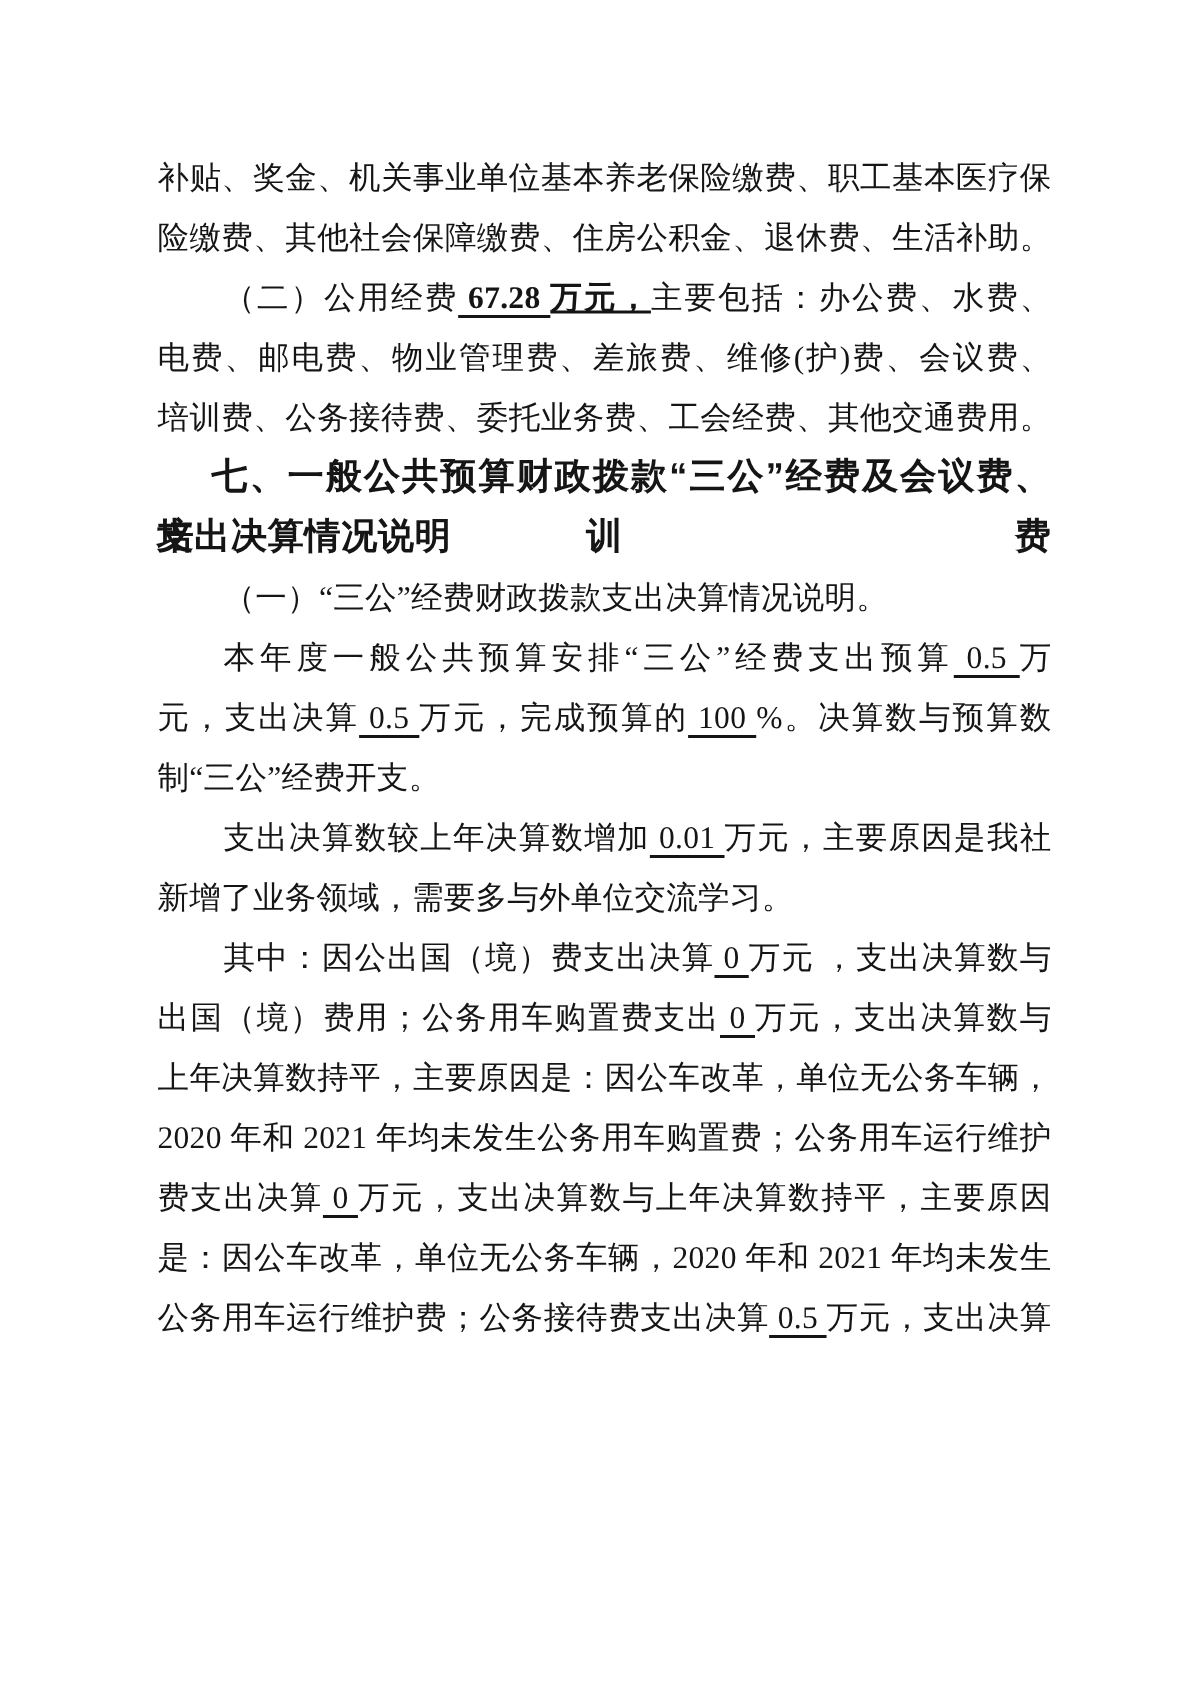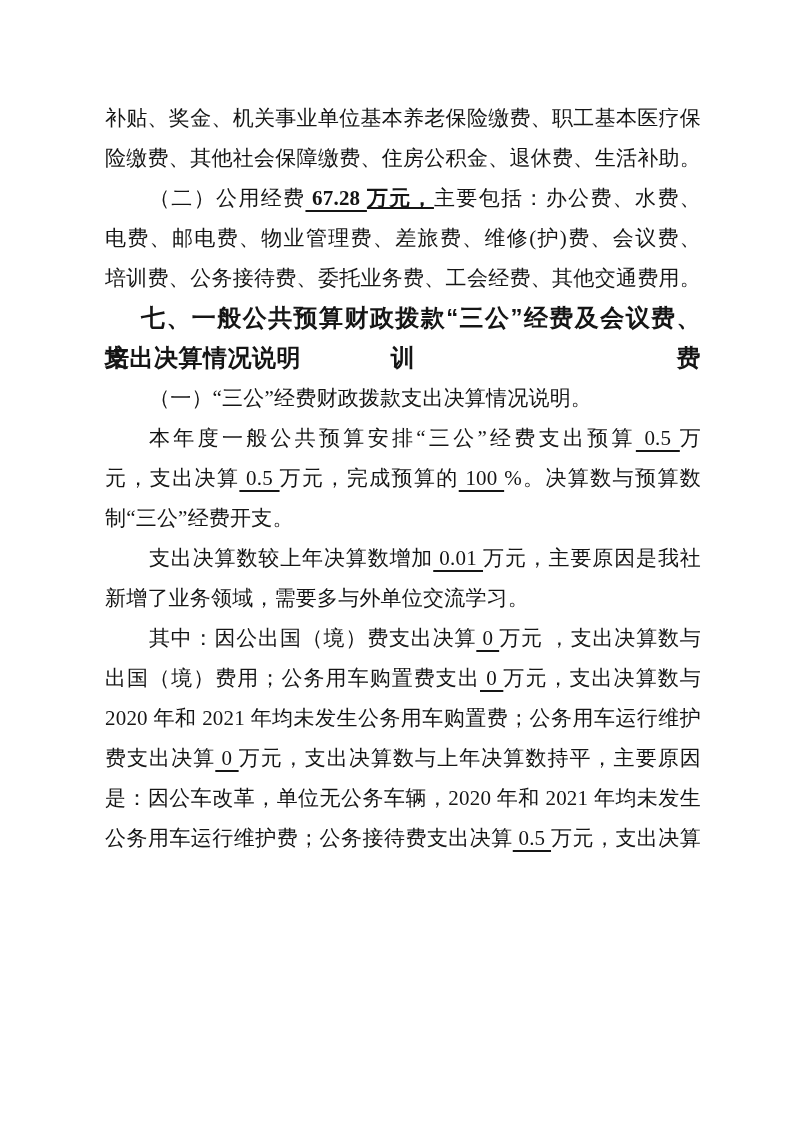--- a/index.html
+++ b/index.html
@@ -78,19 +78,20 @@
       <div class="line heading indent justify"><span class="seg">七、一般公共预算财政拨款“三公”经费及会议费、培训费</span></div>
       <div class="line heading"><span class="seg">支出决算情况说明</span></div>
       <div class="line indent"><span class="seg">（一）“三公”经费财政拨款支出决算情况说明。</span></div>
       <div class="line indent justify"><span class="seg">本年度一般公共预算安排“三公”经费支出预算</span><span class="seg u"> 0.5 </span><span class="seg">万</span></div>
       <div class="line justify"><span class="seg">元，支出决算</span><span class="seg u"> 0.5 </span><span class="seg">万元，完成预算的</span><span class="seg u"> 100 </span><span class="seg">%。决算数与预算数</span></div>
       <div class="line"><span class="seg">制“三公”经费开支。</span></div>
       <div class="line indent justify"><span class="seg">支出决算数较上年决算数增加</span><span class="seg u"> 0.01 </span><span class="seg">万元，主要原因是我社</span></div>
       <div class="line"><span class="seg">新增了业务领域，需要多与外单位交流学习。</span></div>
       <div class="line indent justify"><span class="seg">其中：因公出国（境）费支出决算</span><span class="seg u"> 0 </span><span class="seg">万元 ，支出决算数与</span></div>
       <div class="line justify"><span class="seg">出国（境）费用；公务用车购置费支出</span><span class="seg u"> 0 </span><span class="seg">万元，支出决算数与</span></div>
+      <div class="line justify"><span class="seg">上年决算数持平，主要原因是：因公车改革，单位无公务车辆，</span></div>
       <div class="line justify"><span class="seg">2020 年和 2021 年均未发生公务用车购置费；公务用车运行维护</span></div>
       <div class="line justify"><span class="seg">费支出决算</span><span class="seg u"> 0 </span><span class="seg">万元，支出决算数与上年决算数持平，主要原因</span></div>
       <div class="line justify"><span class="seg">是：因公车改革，单位无公务车辆，2020 年和 2021 年均未发生</span></div>
       <div class="line justify"><span class="seg">公务用车运行维护费；公务接待费支出决算</span><span class="seg u"> 0.5 </span><span class="seg">万元，支出决算</span></div>
     </div>
   <div class="page-number">—21—</div>
 </div>
 
 </body></html>

